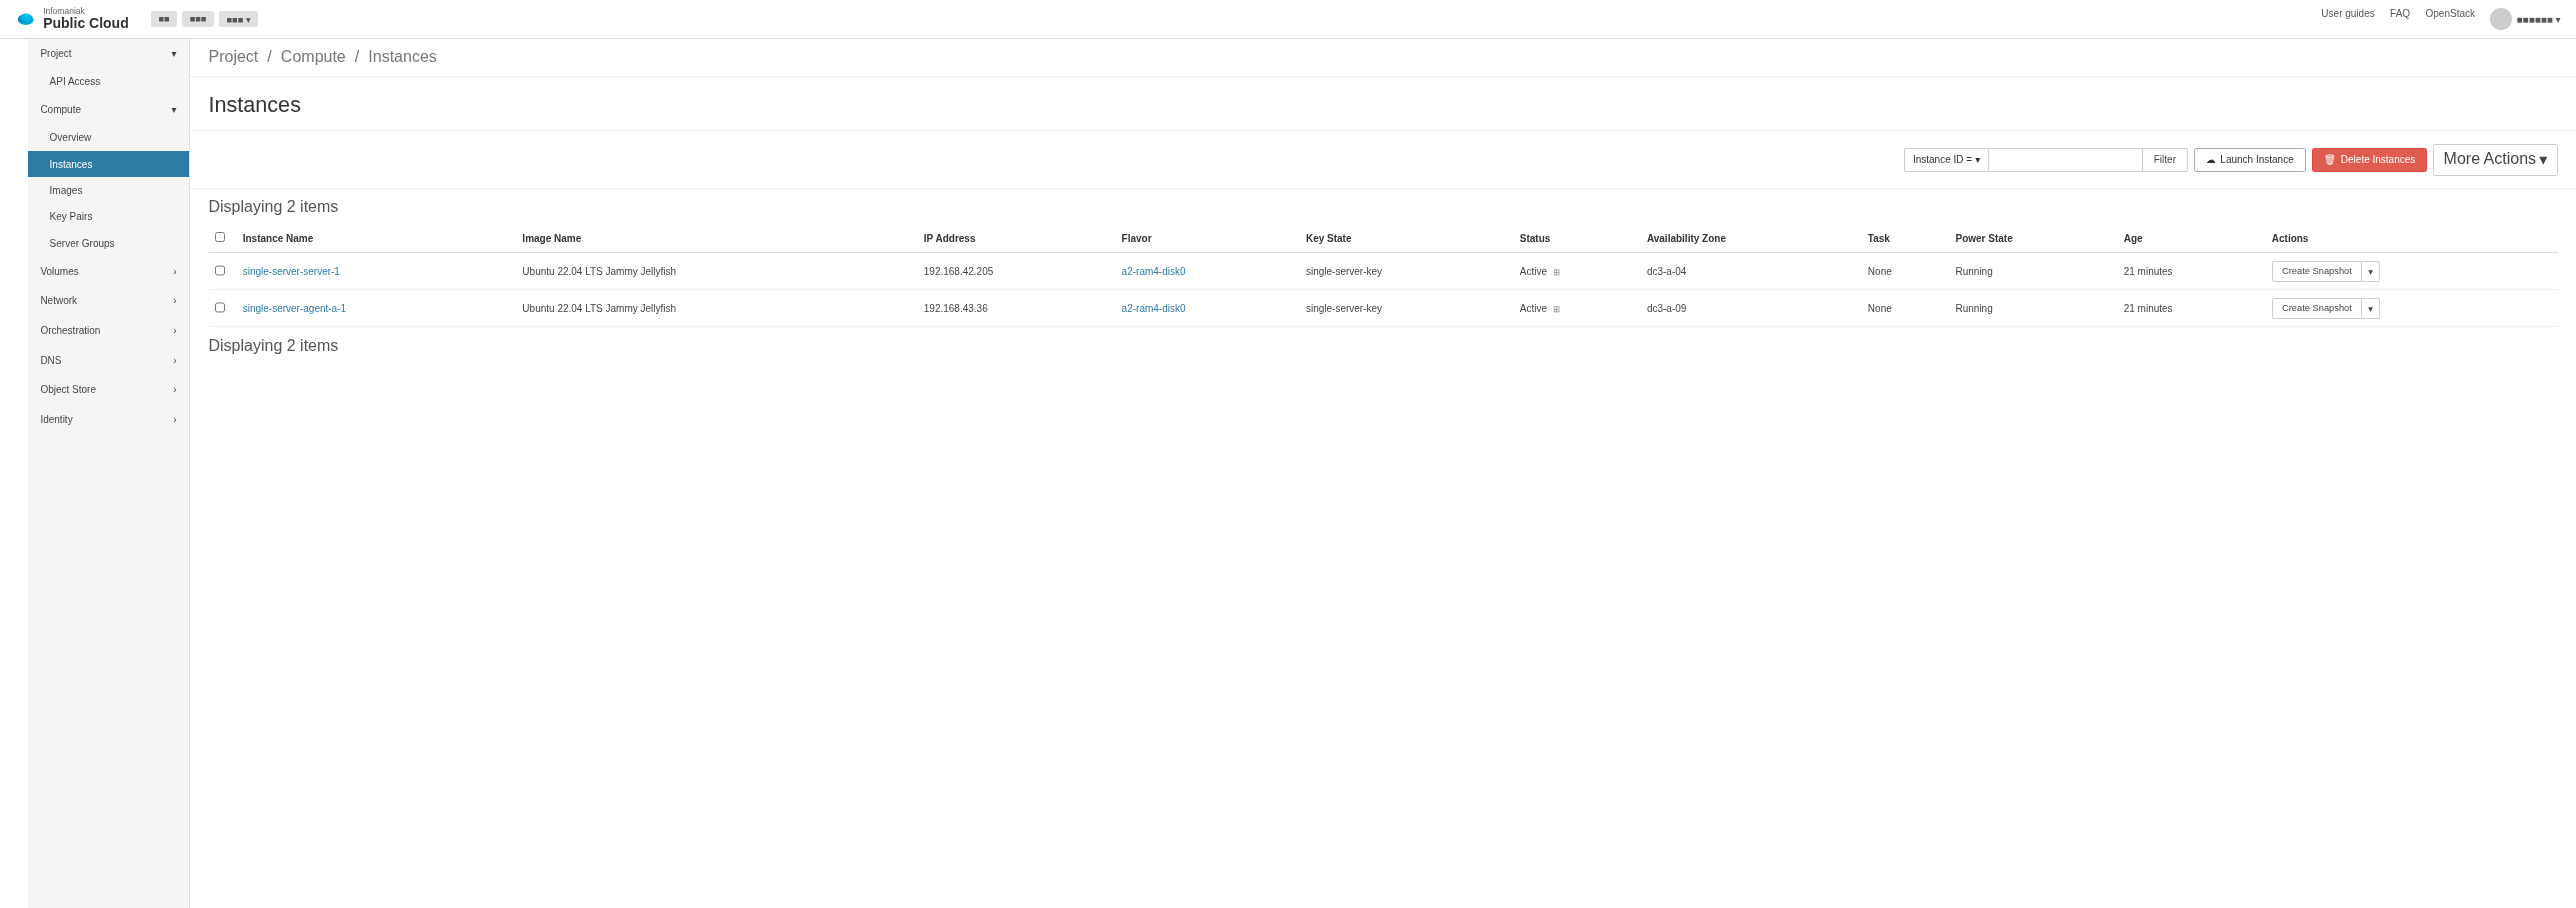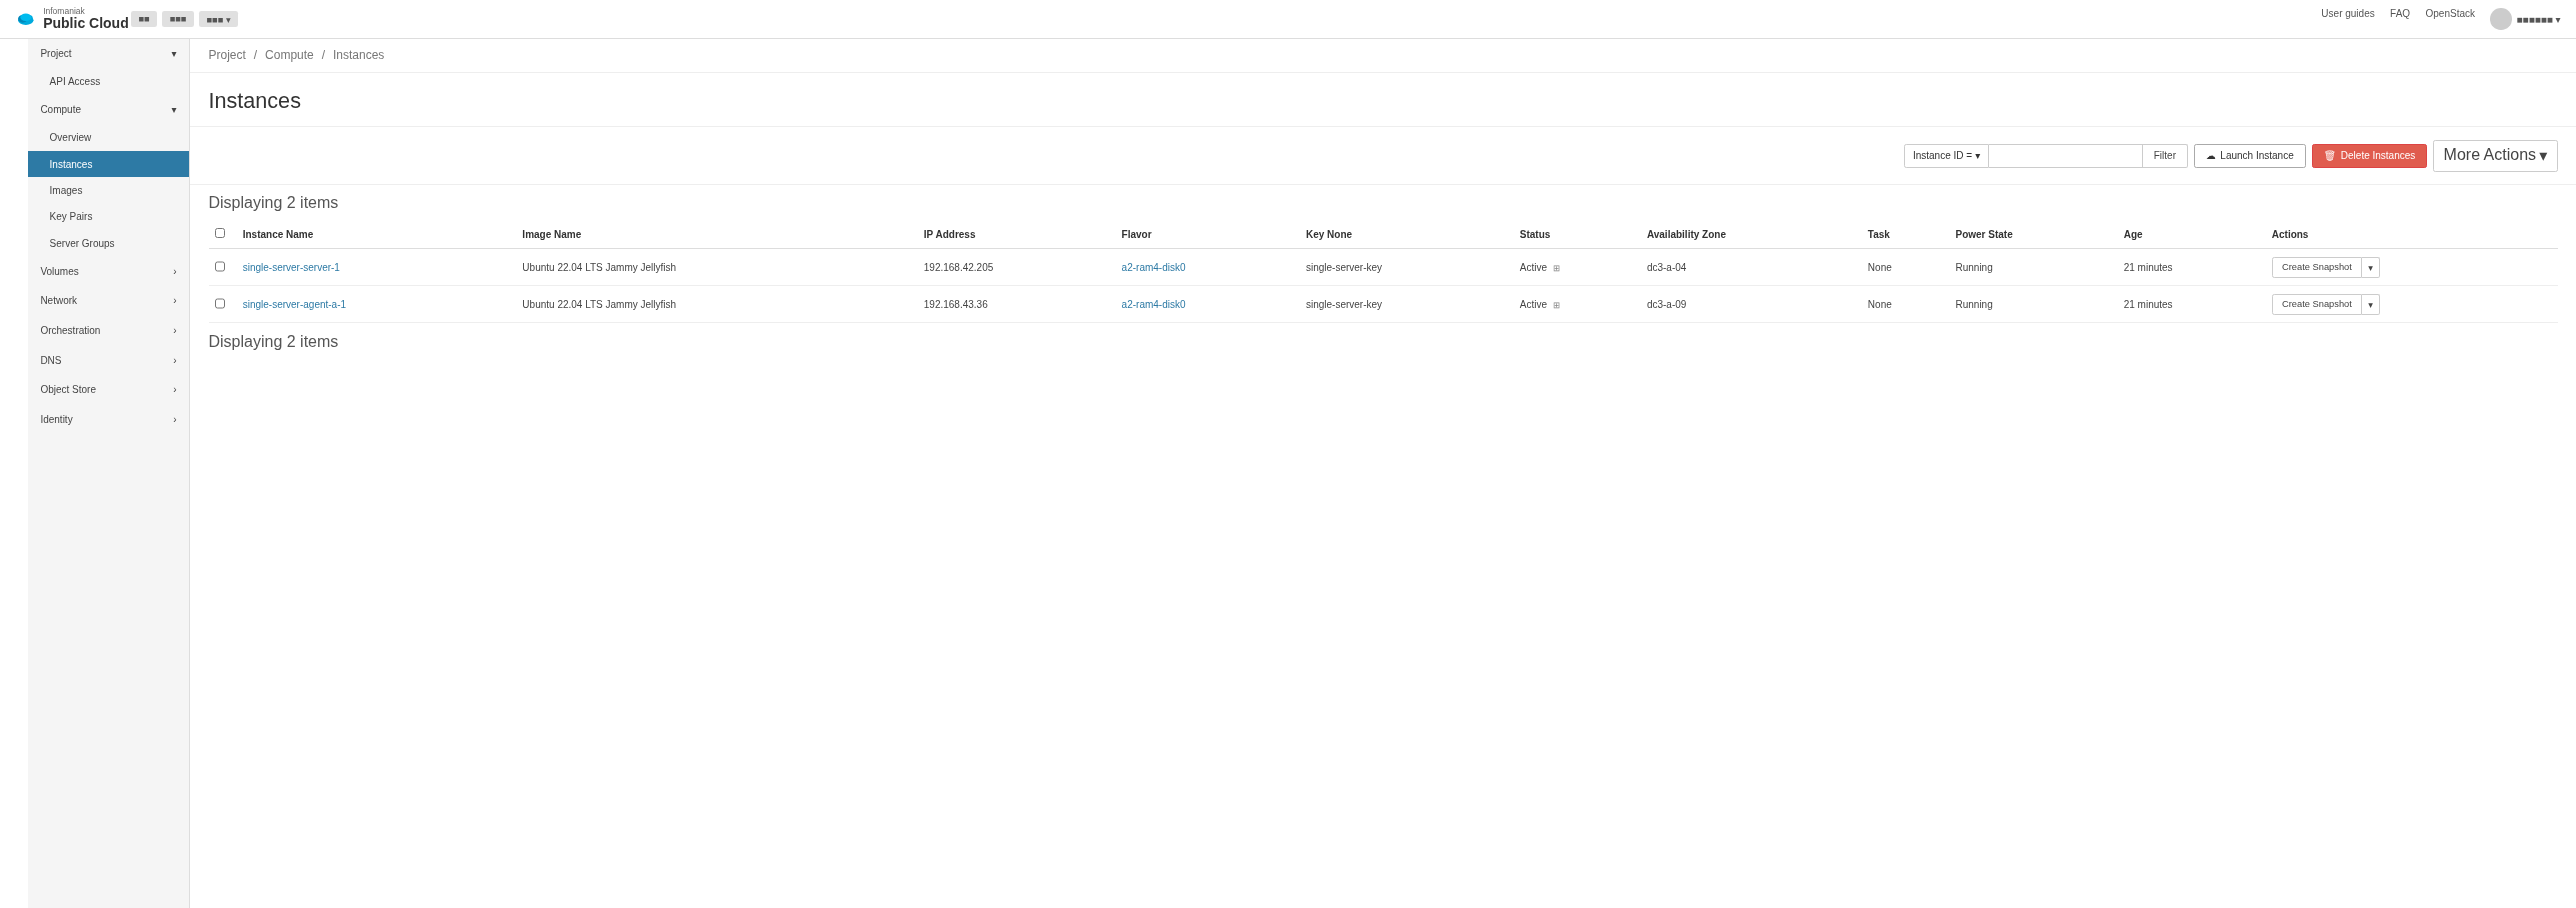--- a/index.html
+++ b/index.html
@@ -4,21 +4,21 @@
   <style>
     * { box-sizing: border-box; margin: 0; padding: 0; }
     body { font-family: 'Helvetica Neue', Arial, sans-serif; font-size: 10.8px; color: #333; background: #fff; display: flex; flex-direction: column; height: 100vh; }
 
     
     .topnav {
       display: flex; align-items: center; justify-content: space-between;
       background: #fff; border-bottom: 0.8px solid #ddd;
       padding: 0 15.4px; height: 39px; flex-shrink: 0;
     }
-    .topnav-left { display: flex; align-items: center; gap: 2px; }
+    .topnav-left { display: flex; align-items: center; gap: 22px; }
     .logo-area { display: flex; align-items: center; gap: 6.2px; }
     .logo-icon { width: 21.6px; height: 21.6px; }
     .logo-text { font-size: 14px; font-weight: bold; color: #333; }
     .logo-sub { font-size: 8.5px; color: #666; display: block; line-height: 1; }
     .topnav-pills { display: flex; gap: 4.6px; }
     .topnav-pill {
       background: #e0e0e0; border-radius: 2.3px; padding: 2.3px 7.7px;
       font-size: 9.3px; color: #555; cursor: pointer;
     }
     .topnav-pill.with-arrow::after { content: ' ▾'; }
@@ -47,21 +47,21 @@
     .sidebar-top-item {
       display: flex; align-items: center; justify-content: space-between;
       padding: 9.3px 12.4px; cursor: pointer; font-size: 10px; color: #444;
     }
 
     
     .main { flex: 1; overflow-y: auto; background: #fff; }
 
     
     .breadcrumb {
-      padding: 9.3px 18.5px; font-size: 12px; color: #777;
+      padding: 9.3px 18.5px; font-size: 16px; color: #777;
       border-bottom: 0.8px solid #eee;
     }
     .breadcrumb span { color: #777; }
     .breadcrumb .sep { margin: 0 4.6px; }
 
     
     .page-header { padding: 15.4px 18.5px 12.4px; border-bottom: 0.8px solid #eee; }
     .page-title { font-size: 21.6px; font-weight: 300; color: #333; }
 
     
@@ -279,21 +279,21 @@
       <table>
         <thead>
           <tr>
             <th class="check-col">
               <input type="checkbox" style="">
             </th>
             <th>Instance Name</th>
             <th>Image Name</th>
             <th>IP Address</th>
             <th>Flavor</th>
-            <th>Key None</th>
+            <th>Key State</th>
             <th>Status</th>
             <th>Availability Zone</th>
             <th>Task</th>
             <th>Power State</th>
             <th>Age</th>
             <th>Actions</th>
           </tr>
         </thead>
         <tbody id="instances-tbody">
         <tr>

